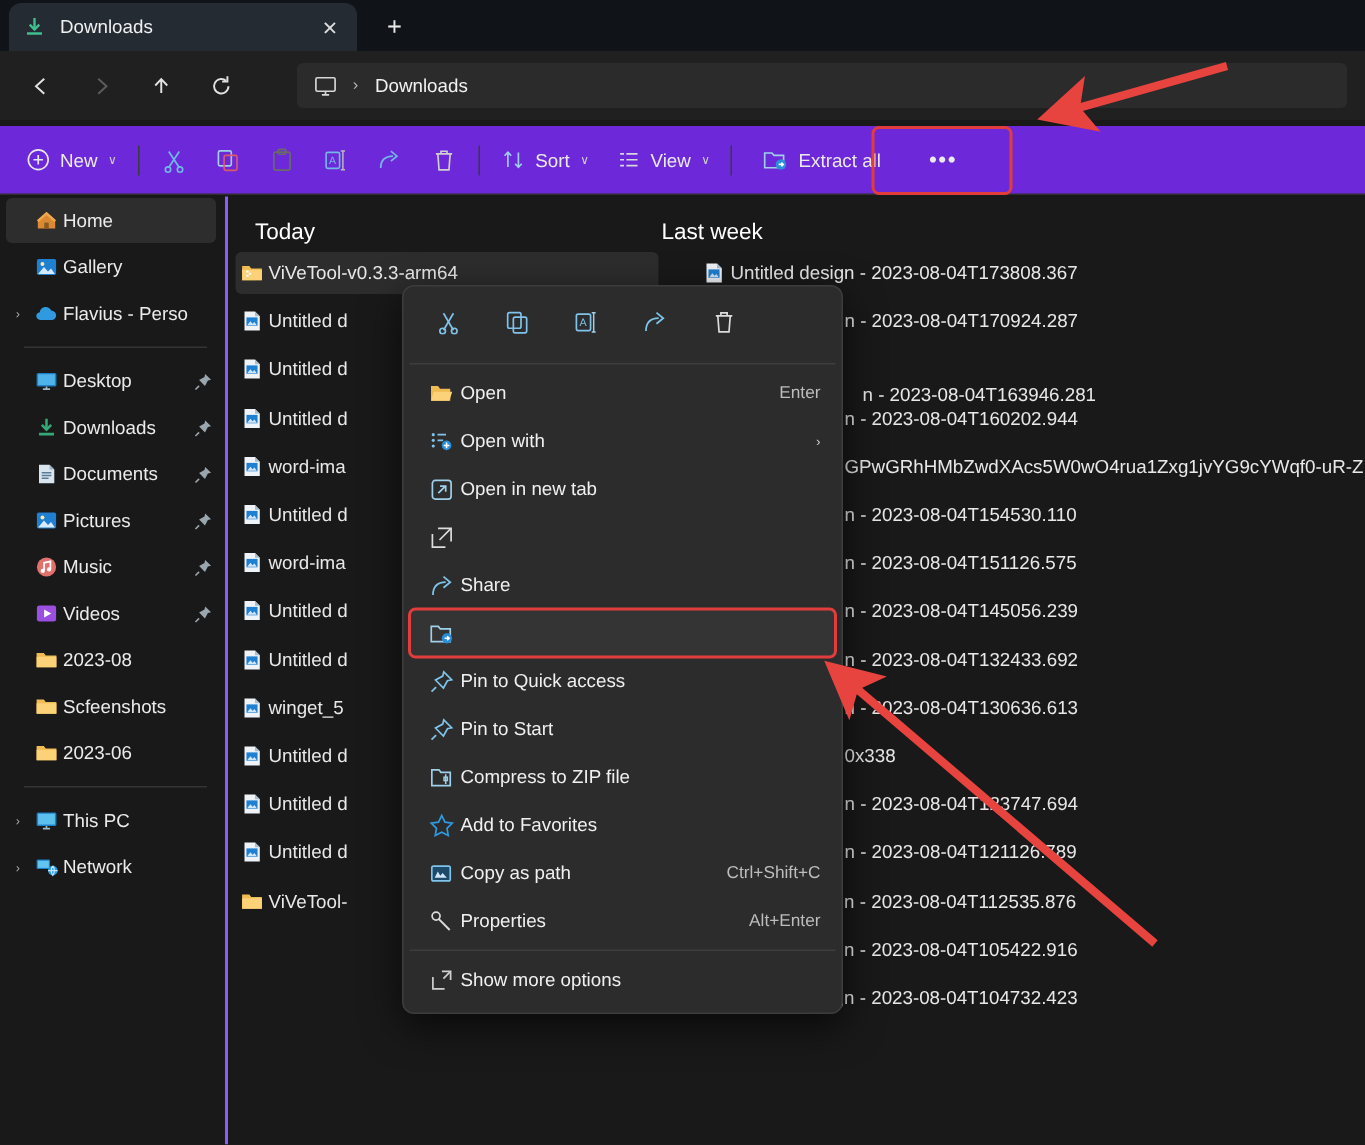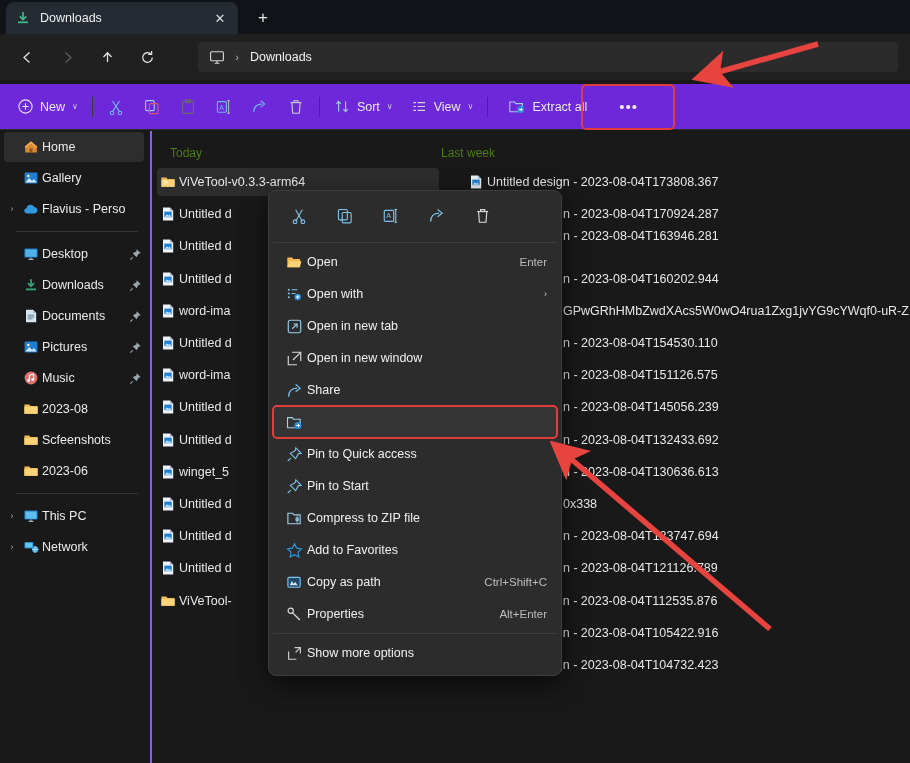--- a/index.html
+++ b/index.html
@@ -99,21 +99,21 @@
   .side-label{ flex:1; white-space:nowrap; overflow:hidden; }
   .pin{ width:18px; flex:0 0 18px; display:flex; align-items:center; justify-content:center; }
   .side-div{ height:1px; background:#343434; margin:7px 12px 7px 16px; }
 
   
   .content{
     position:absolute; left:153px; top:131px; width:757px; height:632px;
     background:#191919; overflow:hidden;
   }
   .grp-head{
-    position:absolute; font-size:12px; color:#4d7c0f;
+    position:absolute; font-size:15px; color:#ffffff;
   }
   .frow{
     position:absolute; height:28px;
     display:flex; align-items:center;
     font-size:12.5px; color:#e8e8e8; white-space:nowrap;
   }
   .frow.sel{ background:#2d2d2d; border-radius:4px; }
   .f-ico{ width:22px; flex:0 0 22px; display:flex; align-items:center; justify-content:center; }
 
   
@@ -426,20 +426,36 @@
             <svg width="13" height="13" viewBox="0 0 16 16">
               <path d="M9.6 1.6 L14.4 6.4 L11.8 7 L9.4 11.4 L4.6 6.6 L9 4.2 Z" fill="#9aa6ae"></path>
               <path d="M4.6 11.4 L1.6 14.4" stroke="#9aa6ae" stroke-width="1.3"></path>
             </svg>
           </span>
         </div>
         <div class="side-item">
           <span class="side-exp"></span>
           <span class="side-ico">
             <svg width="16" height="16" viewBox="0 0 16 16">
+              <rect x="1.6" y="2.6" width="12.8" height="10.8" rx="1.6" fill="#9b4fe0"></rect>
+              <path d="M6.4 5.4 L11.2 8 L6.4 10.6 Z" fill="#ffffff"></path>
+            </svg>
+          </span>
+          <span class="side-label">Videos</span>
+          <span class="pin">
+            <svg width="13" height="13" viewBox="0 0 16 16">
+              <path d="M9.6 1.6 L14.4 6.4 L11.8 7 L9.4 11.4 L4.6 6.6 L9 4.2 Z" fill="#9aa6ae"></path>
+              <path d="M4.6 11.4 L1.6 14.4" stroke="#9aa6ae" stroke-width="1.3"></path>
+            </svg>
+          </span>
+        </div>
+        <div class="side-item">
+          <span class="side-exp"></span>
+          <span class="side-ico">
+            <svg width="16" height="16" viewBox="0 0 16 16">
               <path d="M1.4 12.8 L1.4 3.4 L6.2 3.4 L7.5 5 L14.6 5 L14.6 12.8 Z" fill="#f0bb52"></path>
               <path d="M1.4 12.8 L1.4 5.9 L14.6 5.9 L14.6 12.8 Z" fill="#fbd278"></path>
             </svg>
           </span>
           <span class="side-label">2023-08</span>
           <span class="pin"></span>
         </div>
         <div class="side-item">
           <span class="side-exp"></span>
           <span class="side-ico">
@@ -659,21 +675,21 @@
               <path d="M10 1.6 L13.2 4.8 L10 4.8 Z" fill="#a8bdd0"></path>
               <rect x="4.3" y="5.6" width="7.4" height="5.6" fill="#1f7fd0"></rect>
               <path d="M4.8 10.8 L6.9 8.2 L8.4 9.8 L9.6 8.6 L11.2 10.8 Z" fill="#cfe6fa"></path>
             </svg>
           </span>
           <span>Untitled design - 2023-08-04T173808.367</span>
         </div>
         <div class="frow" style="top: 69.2px; left: 410px;">
           <span>n - 2023-08-04T170924.287</span>
         </div>
-        <div class="frow" style="top: 91px; left: 410px;">
+        <div class="frow" style="top: 118px; left: 410px; padding-left: 12px;">
           <span>n - 2023-08-04T163946.281</span>
         </div>
         <div class="frow" style="top: 133.6px; left: 410px;">
           <span>n - 2023-08-04T160202.944</span>
         </div>
         <div class="frow" style="top: 165.8px; left: 410px;">
           <span>GPwGRhHMbZwdXAcs5W0wO4rua1Zxg1jvYG9cYWqf0-uR-ZEr22jR</span>
         </div>
         <div class="frow" style="top: 198px; left: 410px;">
           <span>n - 2023-08-04T154530.110</span>
@@ -808,21 +824,20 @@
           <span class="ctx-label">Open in new tab</span>
         </div>
         <div class="ctx-item">
           <span class="ctx-ico">
             <svg width="17" height="17" viewBox="0 0 18 18">
               <path d="M2.4 6.4 L2.4 15.6 L11.6 15.6" stroke="#dcdcdc" stroke-width="1.2" fill="none"></path>
               <path d="M6.4 2.4 L15.6 2.4 L15.6 11.6" stroke="#dcdcdc" stroke-width="1.2" fill="none"></path>
               <path d="M7.4 10.6 L15.2 2.8" stroke="#dcdcdc" stroke-width="1.2"></path>
             </svg>
           </span>
-          <span class="ctx-label">Open in new window</span>
         </div>
         <div class="ctx-item">
           <span class="ctx-ico">
             <svg width="17" height="17" viewBox="0 0 18 18">
               <path d="M2.8 15.6 C2.8 9 7 6.6 11.8 6.5" stroke="#7fc3ea" stroke-width="1.25" fill="none"></path>
               <path d="M10.2 2.6 L15 6.5 L10.2 10.4" stroke="#7fc3ea" stroke-width="1.25" fill="none"></path>
             </svg>
           </span>
           <span class="ctx-label">Share</span>
         </div>

